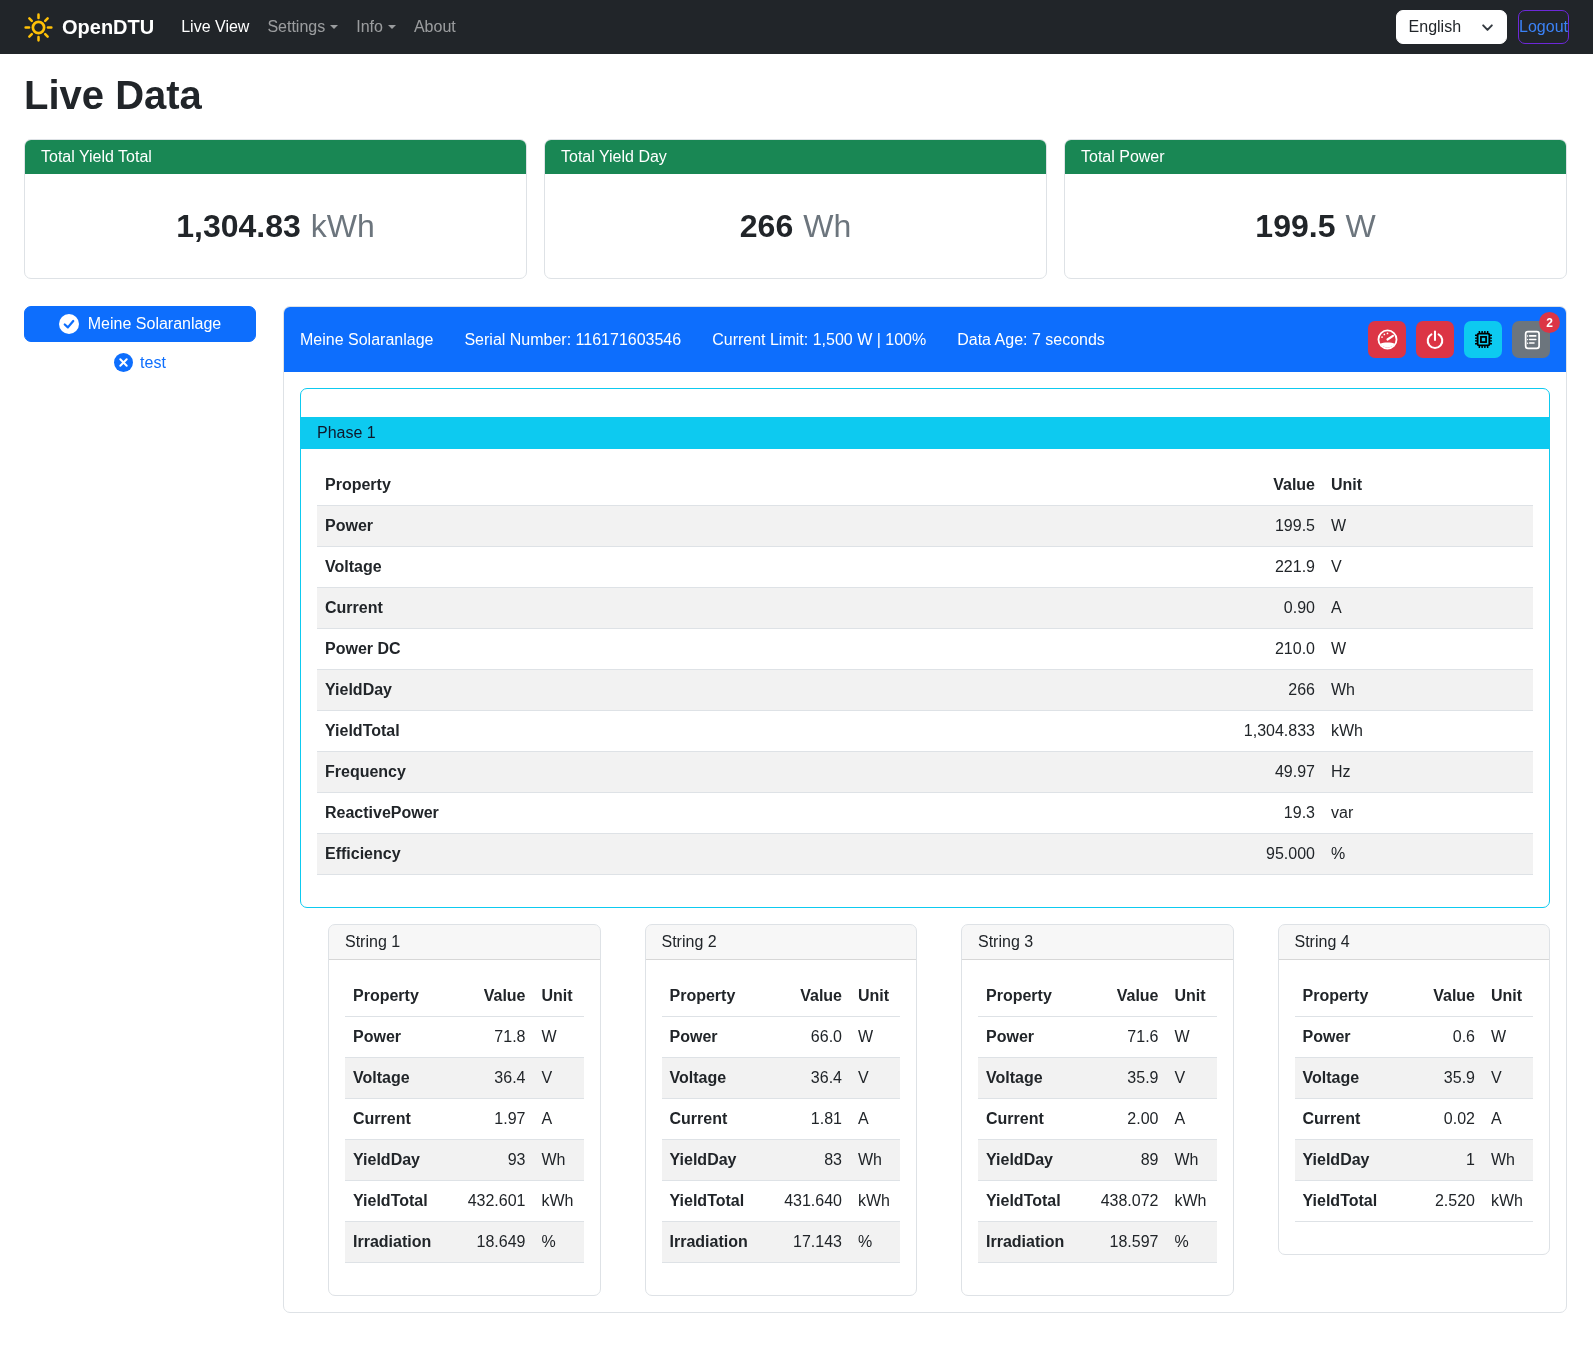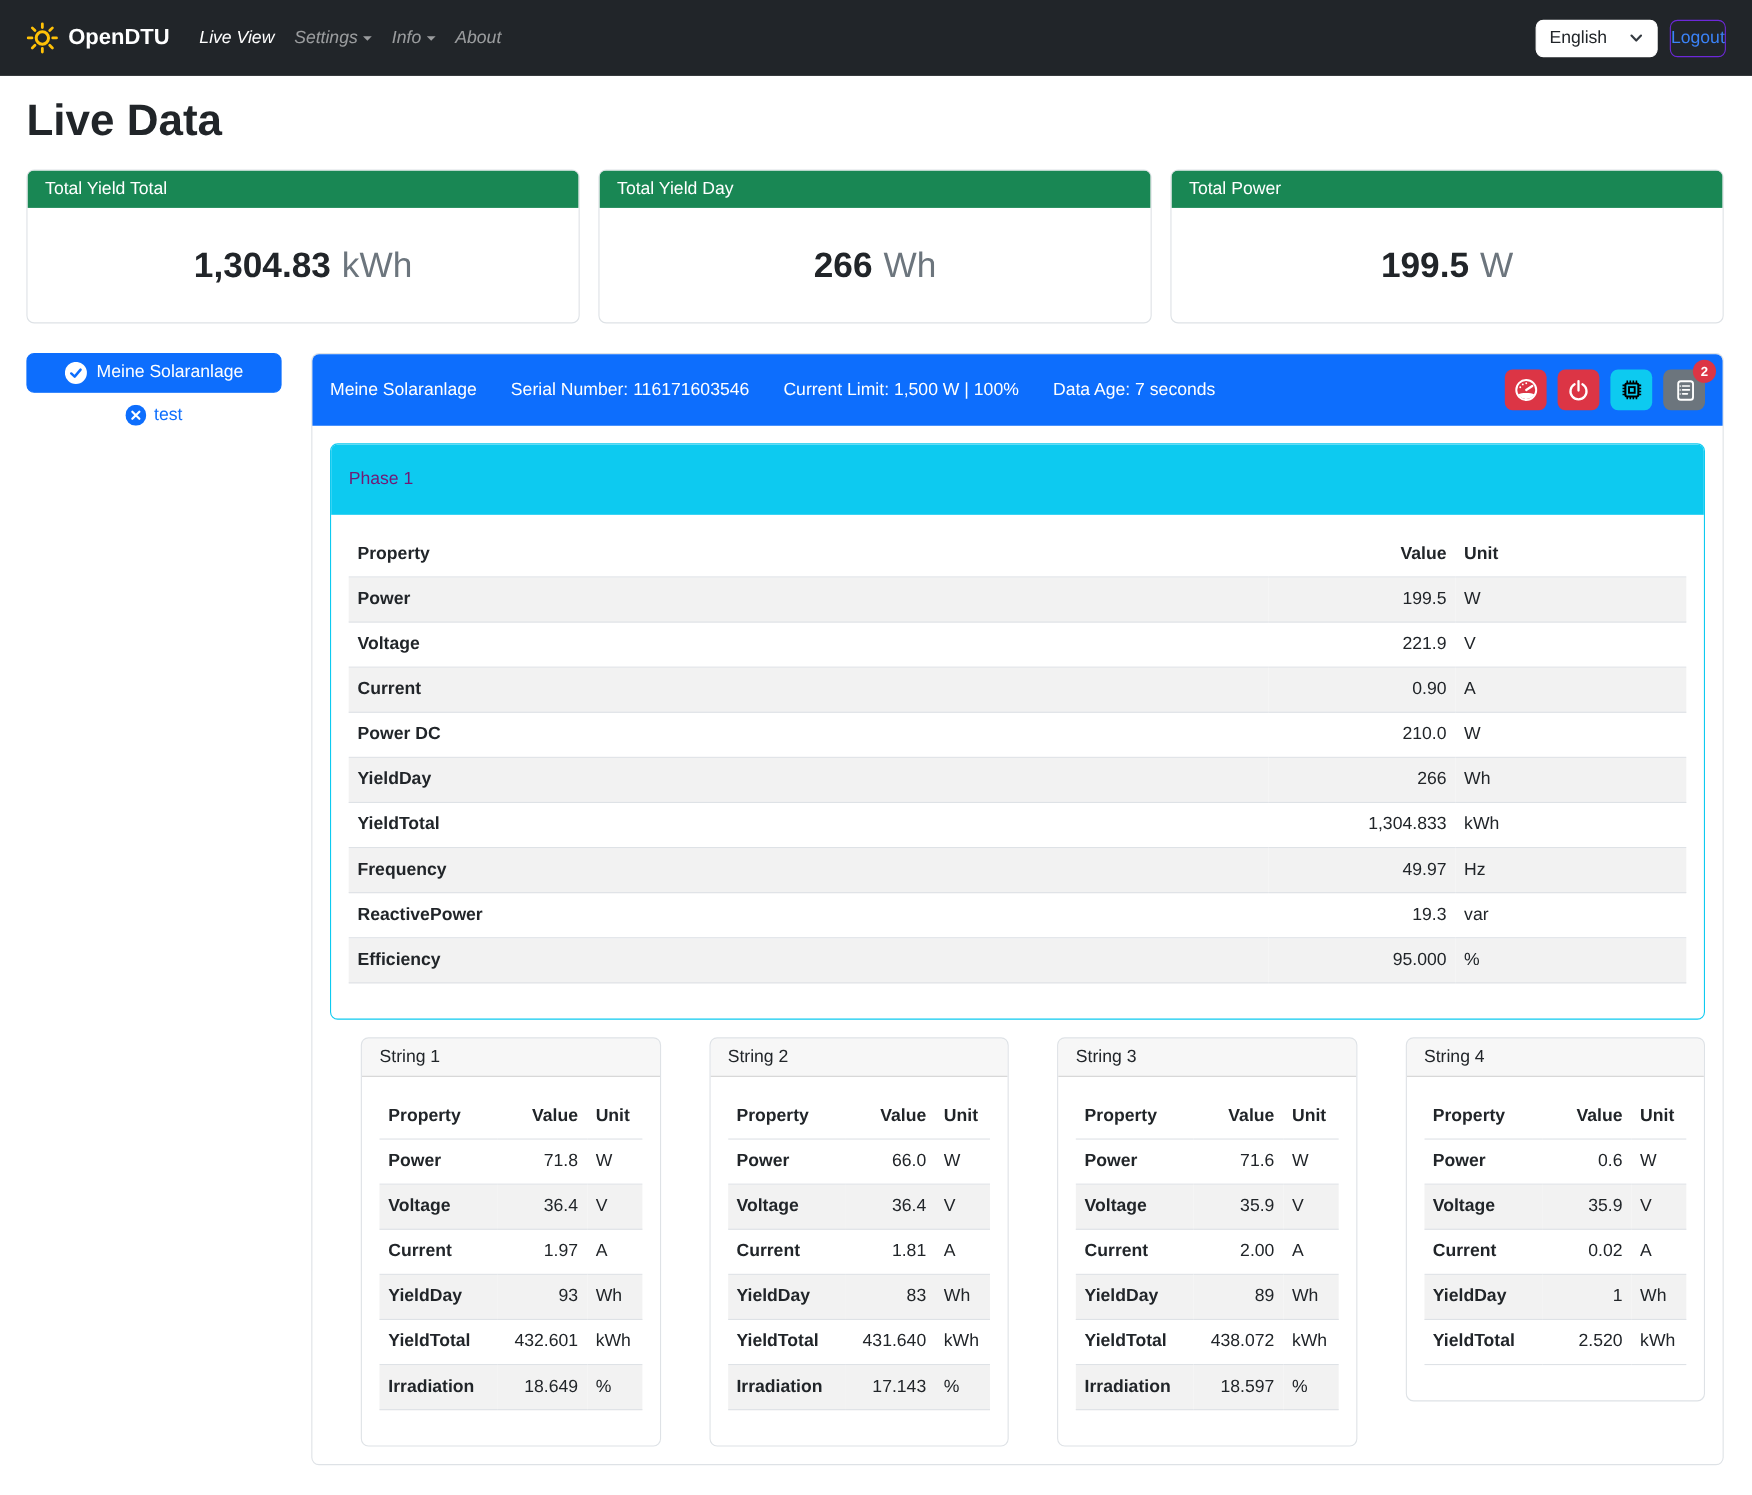--- a/index.html
+++ b/index.html
@@ -7,36 +7,36 @@
     margin: 0;
     background: #fff;
     color: #212529;
     font-family: "Liberation Sans", "DejaVu Sans", sans-serif;
     font-size: 16px;
   }
 
   
   .navbar {
     background: #212529;
-    height: 69px;
+    height: 54px;
     display: flex;
     align-items: center;
     padding: 0 24px;
   }
   .brand {
     display: flex;
     align-items: center;
     gap: 9px;
     color: #fff;
     font-size: 20px;
     font-weight: 700;
     margin-right: 18px;
     cursor: pointer;
   }
-  .nav-links { display: flex; align-items: center; font-style: italic; }
+  .nav-links { display: flex; align-items: center; }
   .nav-link {
     color: rgba(255,255,255,.55);
     padding: 8px 9px;
     text-decoration: none;
     display: flex;
     align-items: center;
     cursor: pointer;
   }
   .nav-link.active { color: #fff; }
   .caret {
@@ -131,21 +131,21 @@
     position: absolute; top: -9px; right: -10px;
     background: #dc3545; color: #fff;
     min-width: 21px; height: 21px; border-radius: 11px;
     font-size: 12px; font-weight: 700;
     display: flex; align-items: center; justify-content: center;
   }
 
   .inverter-body { padding: 16px; }
 
   .phase-card { border: 1px solid #0dcaf0; border-radius: 7px; background: #fff; margin-bottom: 16px; overflow: hidden; }
-  .phase-header { background: #0dcaf0; color: #701a75; padding: 23px 16px; }
+  .phase-header { background: #0dcaf0; color: #0f172a; padding: 7px 16px; margin-top: 28px; }
   .phase-body { padding: 16px; }
 
   table.data-table { width: 100%; border-collapse: collapse; margin-bottom: 16px; }
   .data-table th, .data-table td {
     padding: 8px;
     border-bottom: 1px solid #dee2e6;
     text-align: left;
     line-height: 24px;
   }
   .data-table th { font-weight: 700; }

